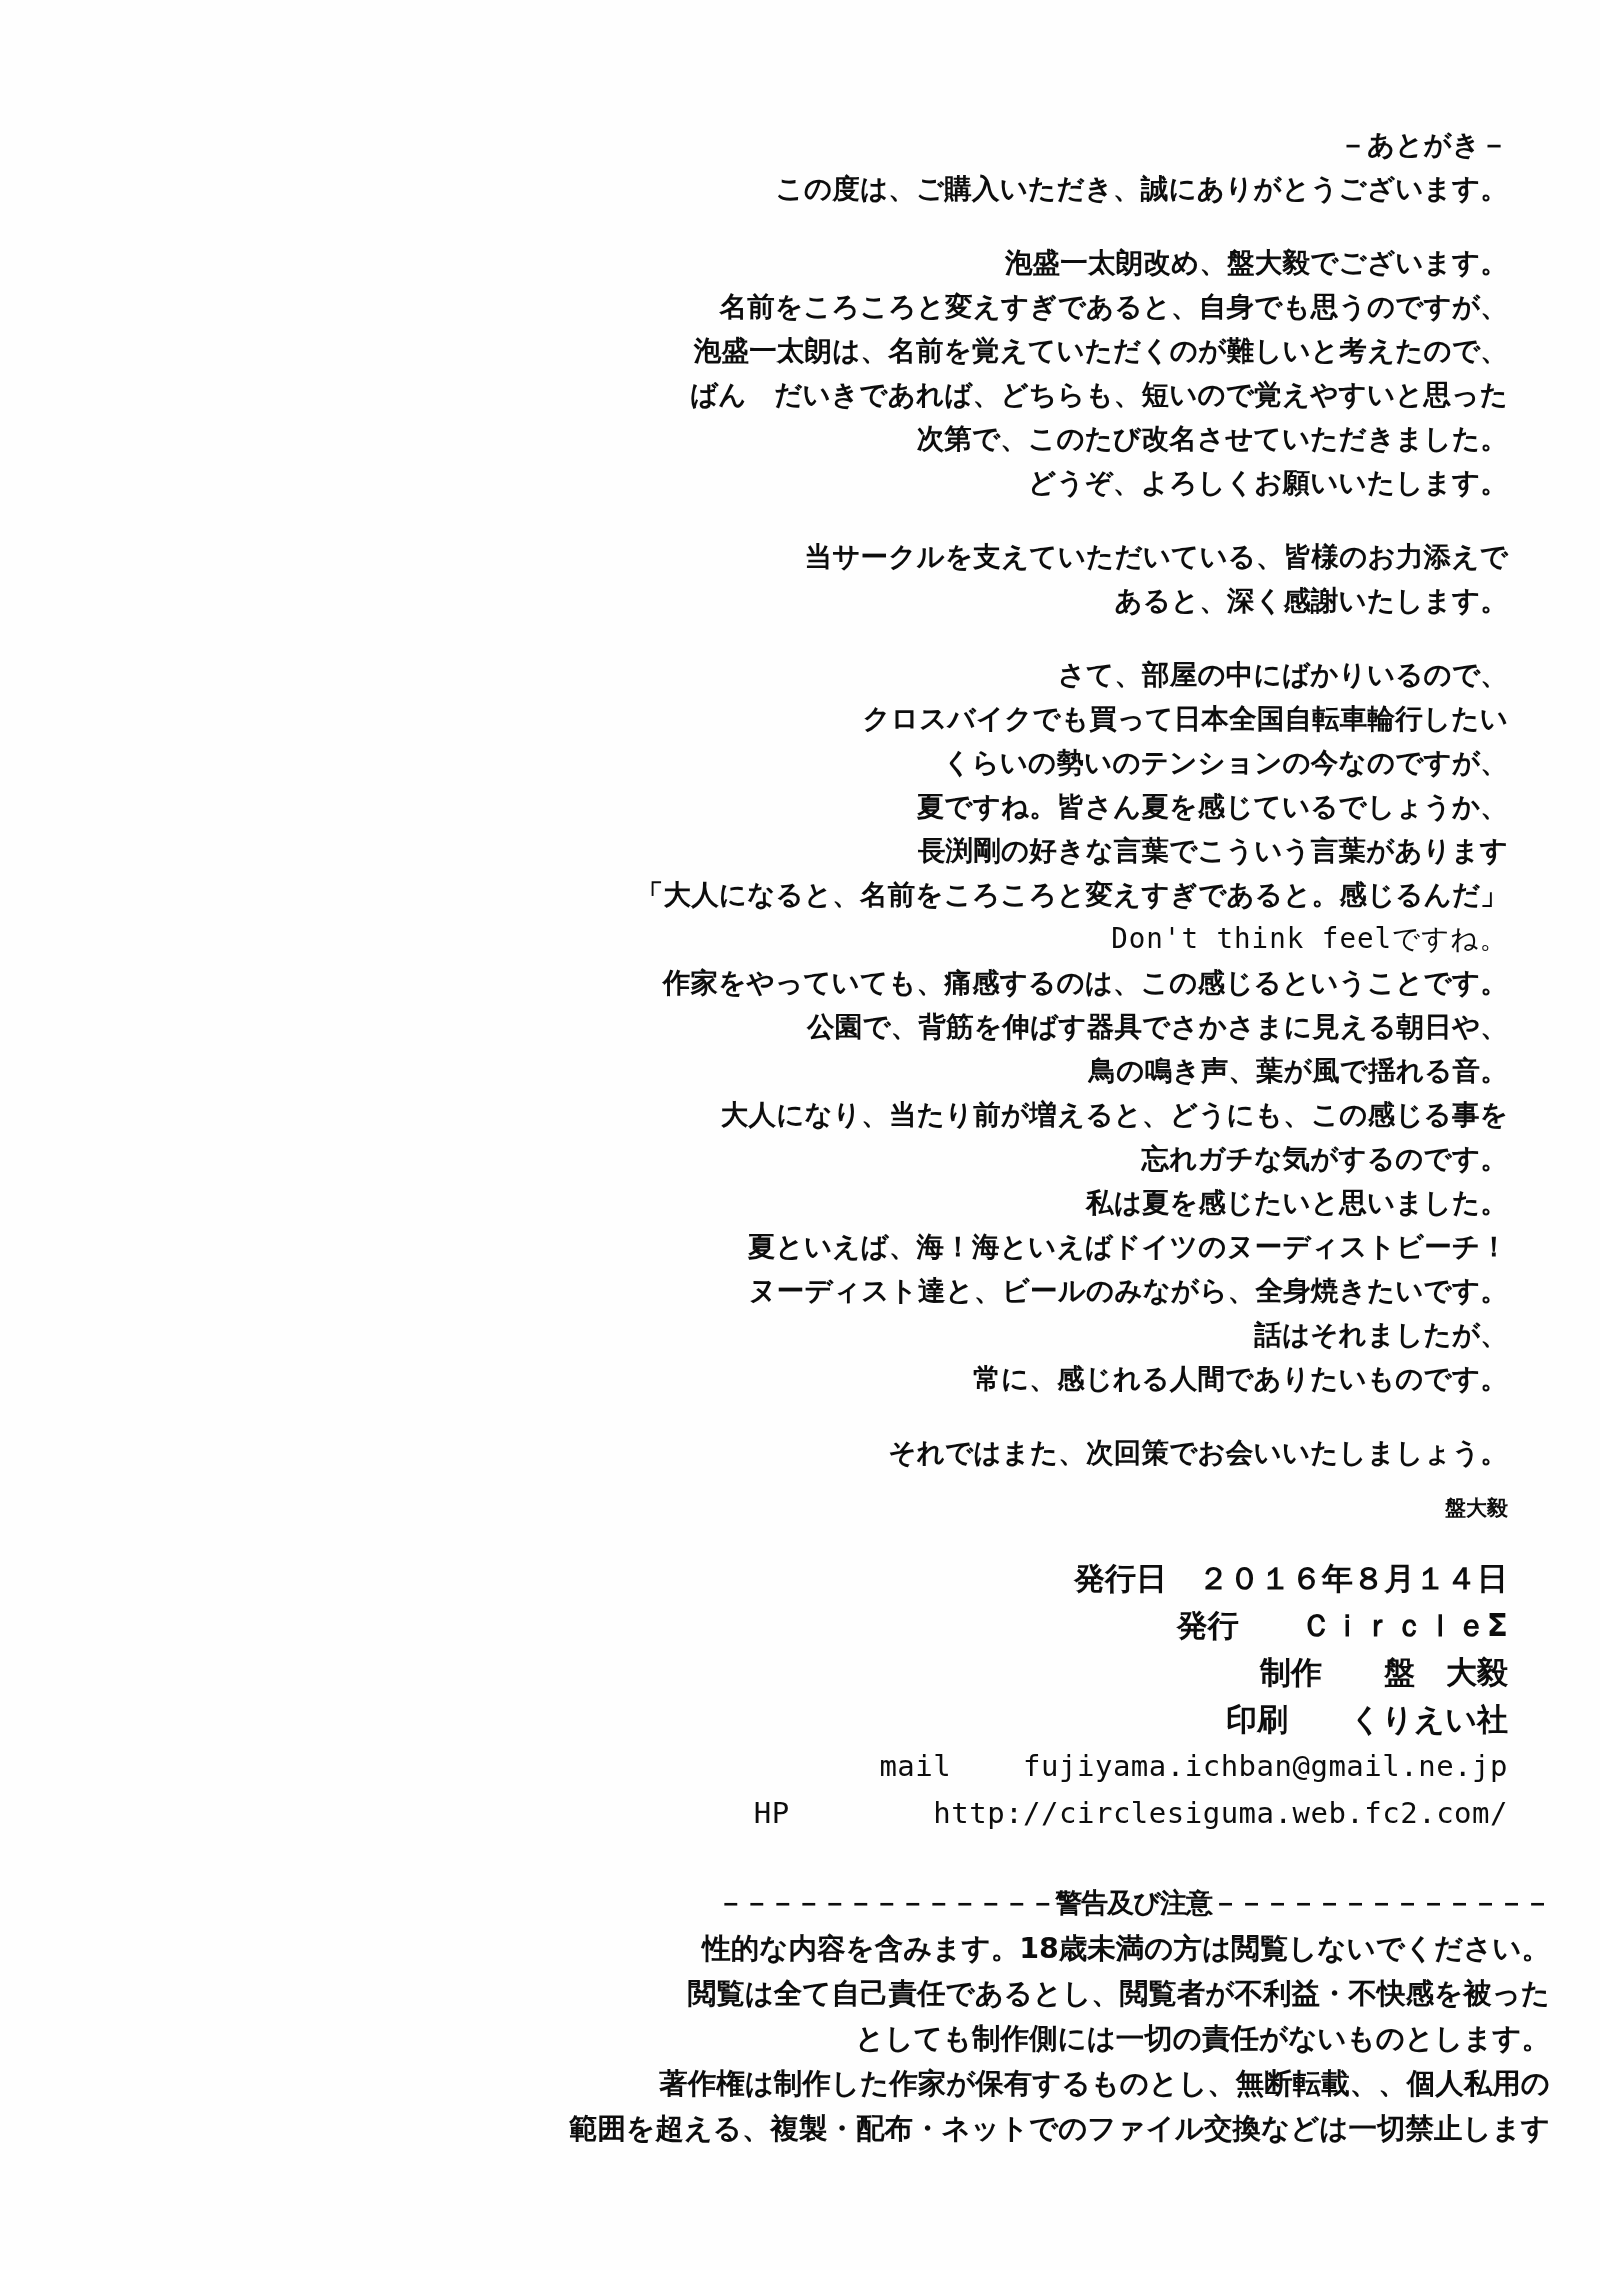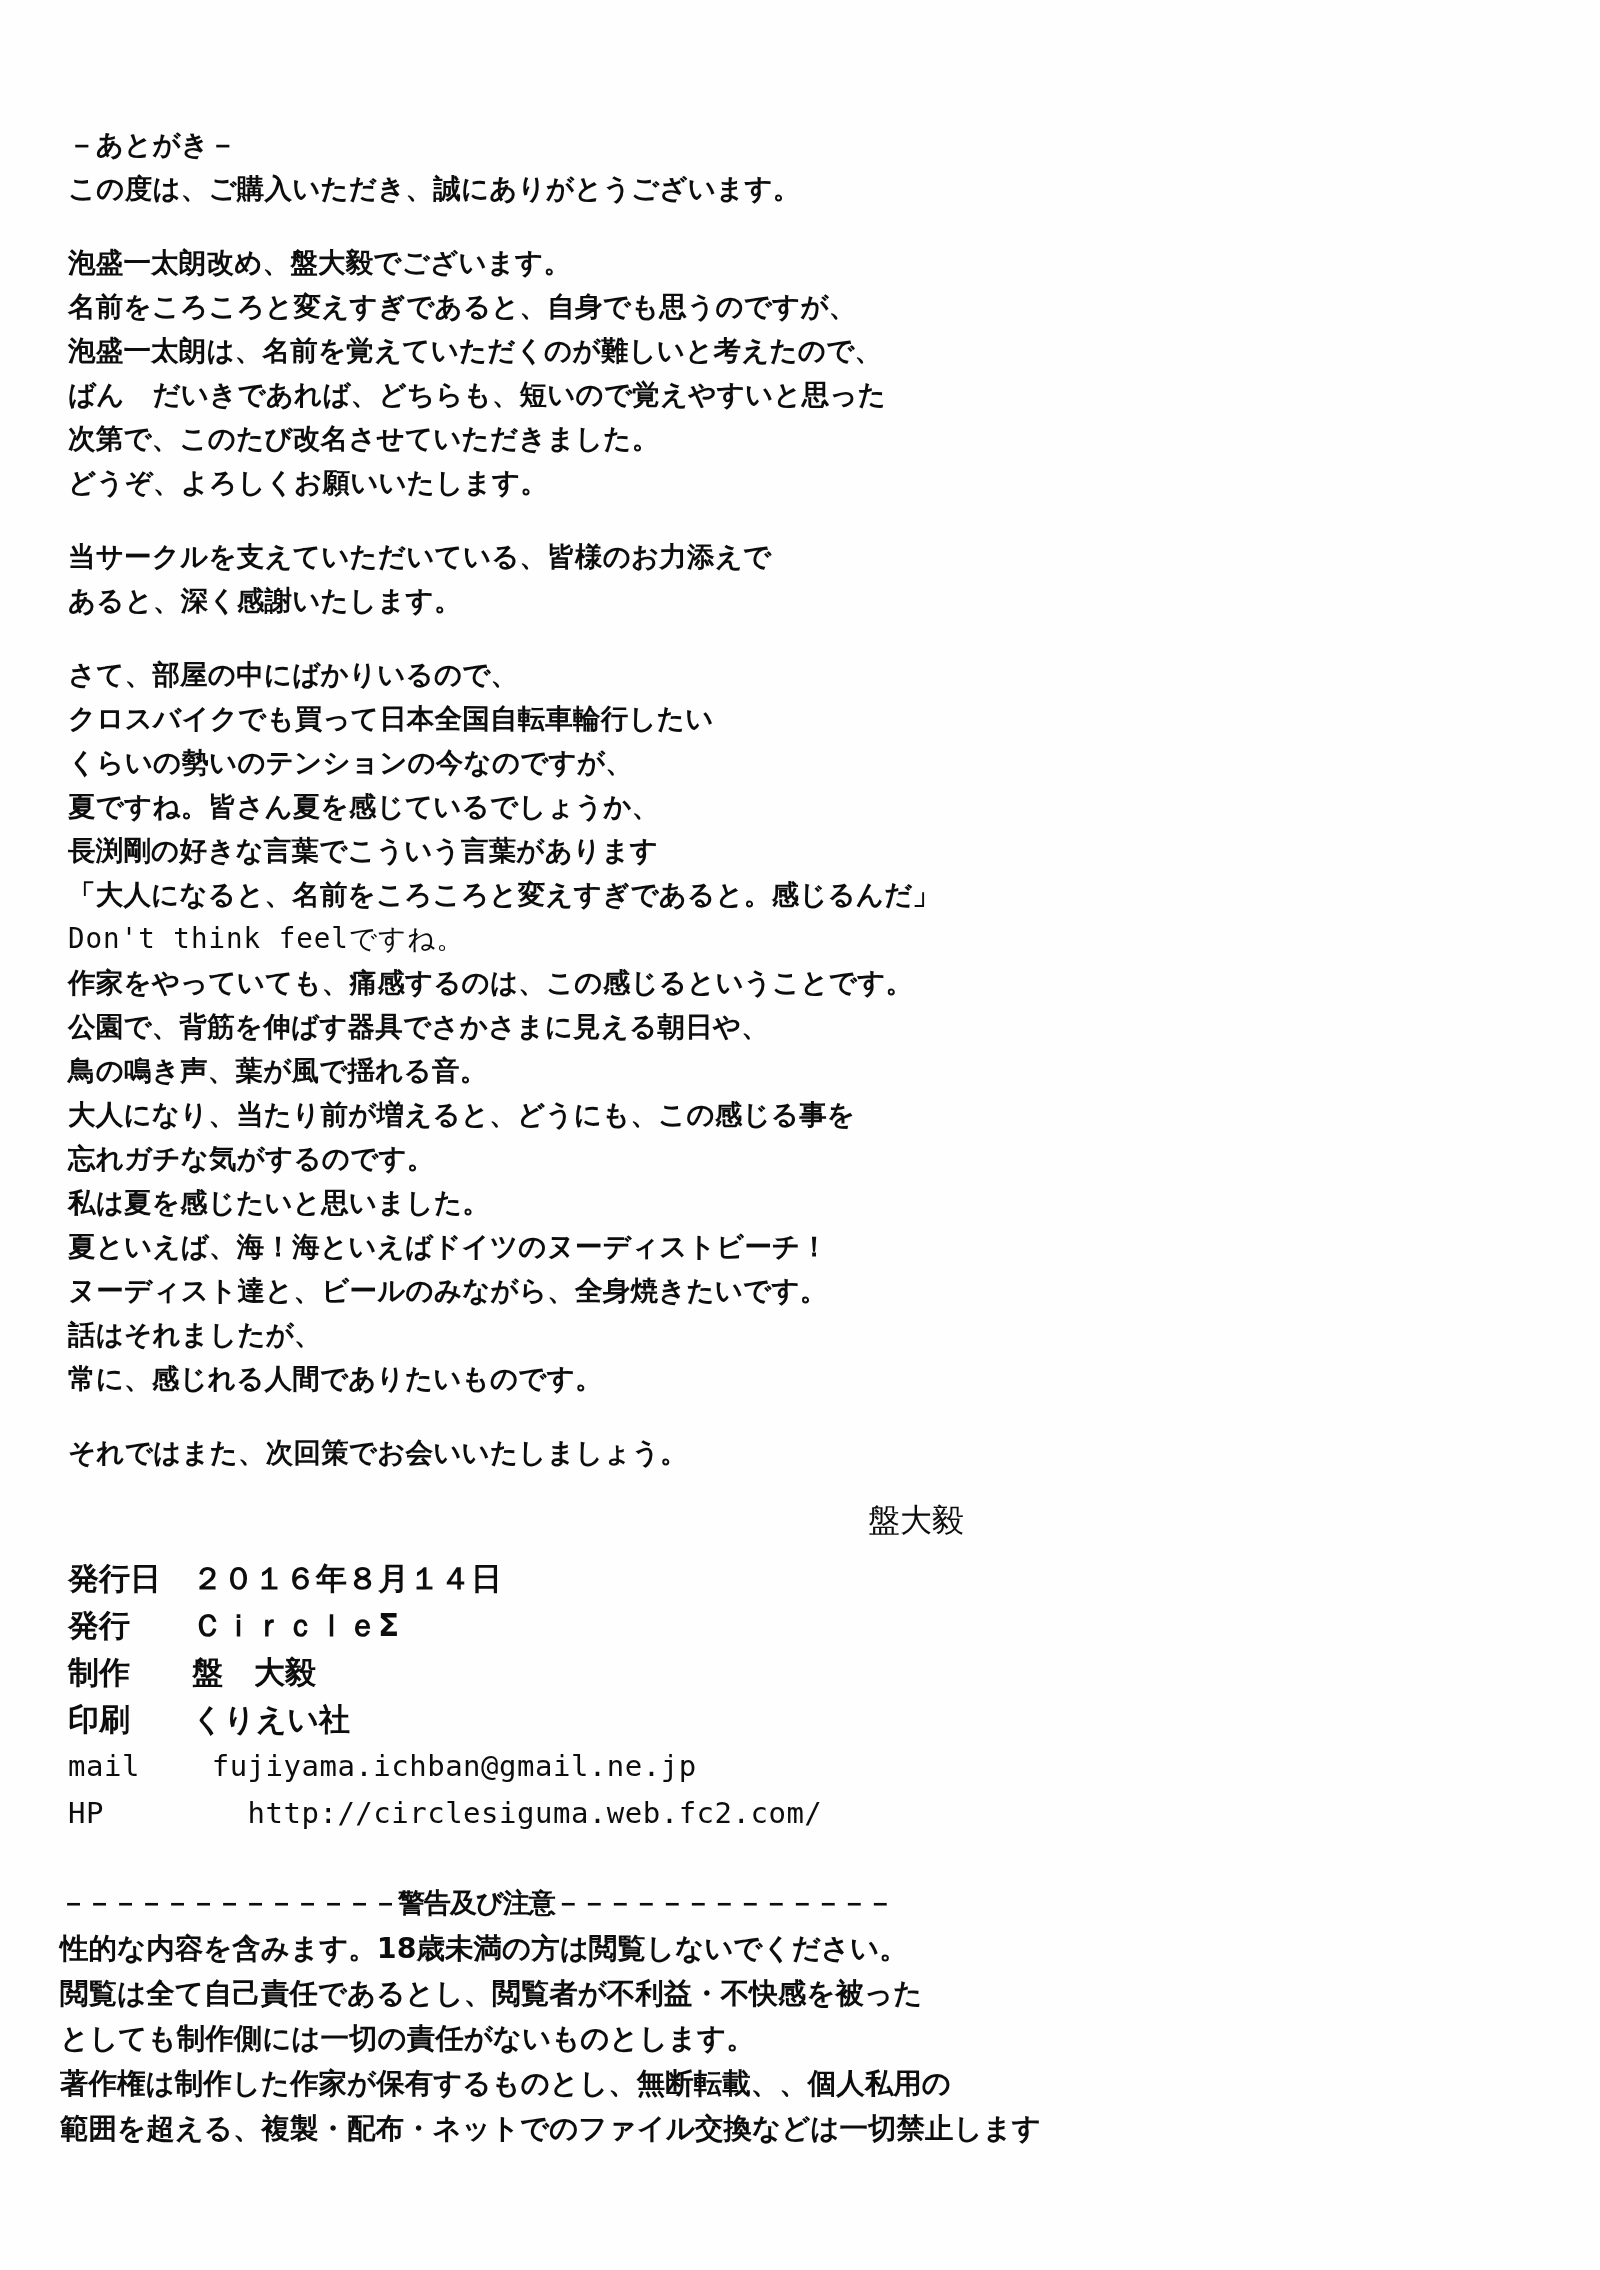--- a/index.html
+++ b/index.html
@@ -14,20 +14,21 @@
     font-family: "DejaVu Sans", sans-serif;
     color: #0d0d0d;
     overflow: hidden;
   }
   .page {
     position: absolute;
     left: 0; top: 0;
     width: 1600px;
     height: 2270px;
     background: #fefefe;
+    text-align: right;
   }
   .afterword {
     position: absolute;
     left: 68px;
     top: 122px;
     width: 1440px;
   }
   .para {
     margin: 0 0 30px 0;
   }
@@ -38,24 +39,24 @@
     white-space: pre;
     font-weight: 700;
     font-family: "DejaVu Sans", sans-serif;
   }
   .line.mono {
     font-family: "DejaVu Sans Mono", monospace;
     font-weight: 400;
     letter-spacing: 1px;
   }
   .sig {
-    margin-top: 24px;
-    font-size: 32px;
+    margin-top: 12px;
+    font-size: 21px;
     line-height: 44px;
-    font-weight: 400;
+    font-weight: 700;
     padding-left: 800px;
     white-space: pre;
   }
   .colophon {
     position: absolute;
     left: 68px;
     top: 1555px;
     width: 1440px;
   }
   .colophon .crow {

